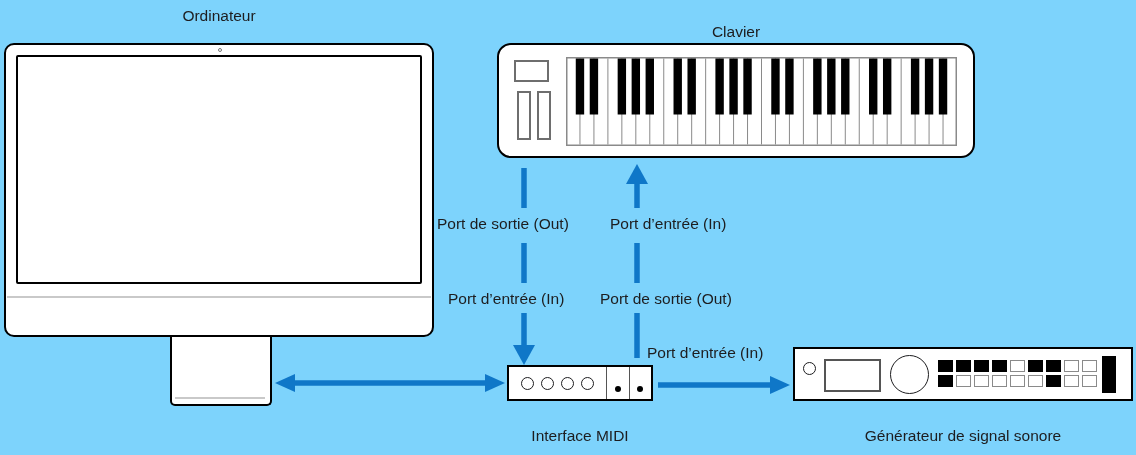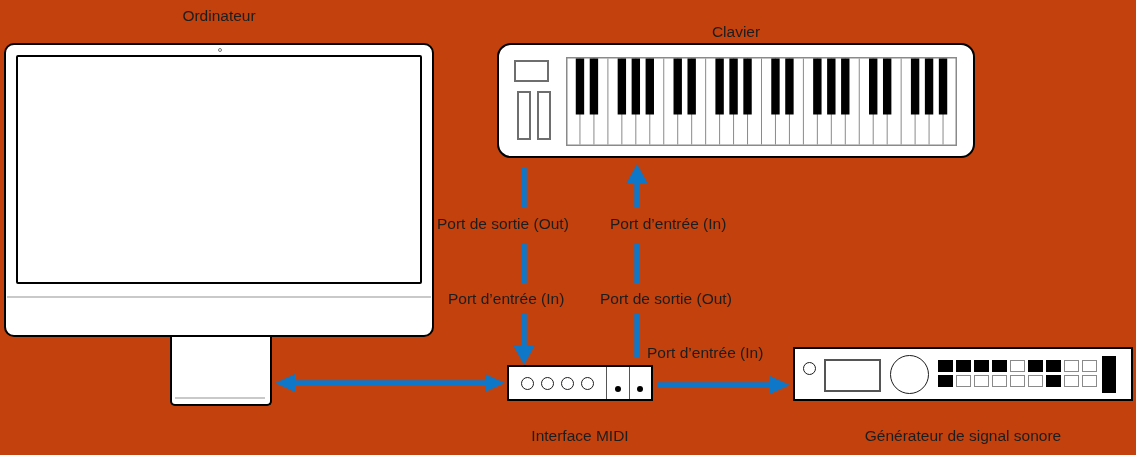--- a/index.html
+++ b/index.html
@@ -1,17 +1,17 @@
 <!DOCTYPE html>
 <html style="--arrow: #0f77c8; --text: #1d1d1f;"><head>
 <meta charset="utf-8">
 <style>
   html,body{margin:0;padding:0;background:#fff;}
   #stage{
-    position:relative;width:1136px;height:455px;background:#c2410c;
+    position:relative;width:1136px;height:455px;background:#7dd3fc;
     font-family:"Liberation Sans", sans-serif;color:var(--text,#1d1d1f);
     overflow:hidden;
   }
   .lbl{position:absolute;font-size:15.5px;line-height:20px;white-space:nowrap;}
   .lbl.center{text-align:center;}
 
   
   #arrows{position:absolute;left:0;top:0;width:1136px;height:455px;pointer-events:none;}
   .arrow-line{stroke:var(--arrow,#0f77c8);stroke-width:5.5;fill:none;}
   .arrow-head{fill:var(--arrow,#0f77c8);stroke:none;}

